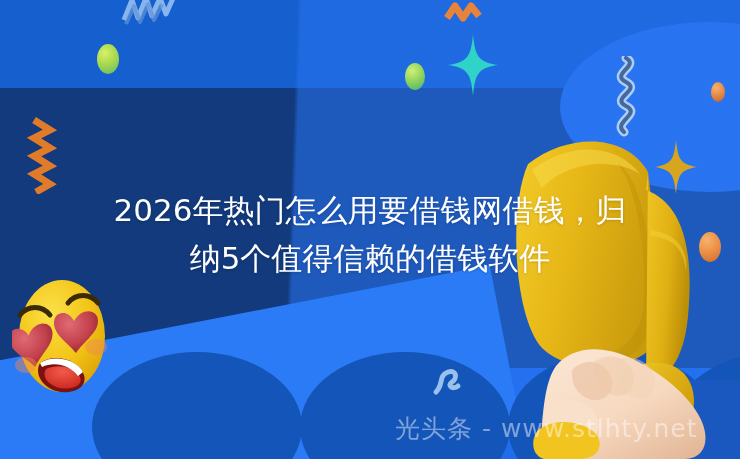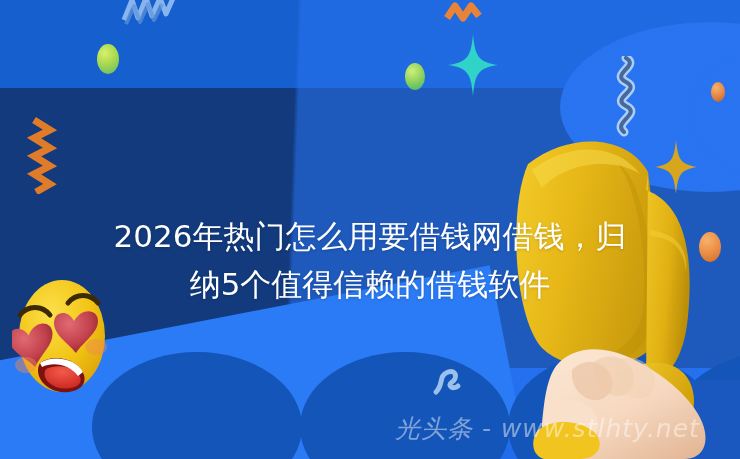--- a/index.html
+++ b/index.html
@@ -122,33 +122,31 @@
     left: 0; top: 186px;
     width: 740px;
     text-align: center;
     color: #ffffff;
     font-size: 31px;
     line-height: 48px;
     letter-spacing: 0px;
     white-space: pre-line;
     text-shadow: 0 1px 3px rgba(0,0,0,0.18);
     font-family: "DejaVu Sans", "Liberation Sans", sans-serif;
-    margin-top: 26px;
   }
 
   
   #watermark {
     position: absolute;
     left: 395px; top: 412px;
     font-size: 25px;
     color: rgba(255,255,255,0.46);
     letter-spacing: 1px;
     white-space: nowrap;
     font-family: "DejaVu Sans", "Liberation Sans", sans-serif;
-    font-style: italic;
   }
 </style>
 </head>
 <body>
 
 <div id="canvas">
 
   <div class="band" id="band-top"></div>
   <div class="band" id="band-mid"></div>
   <div class="band" id="band-bottom"></div>

